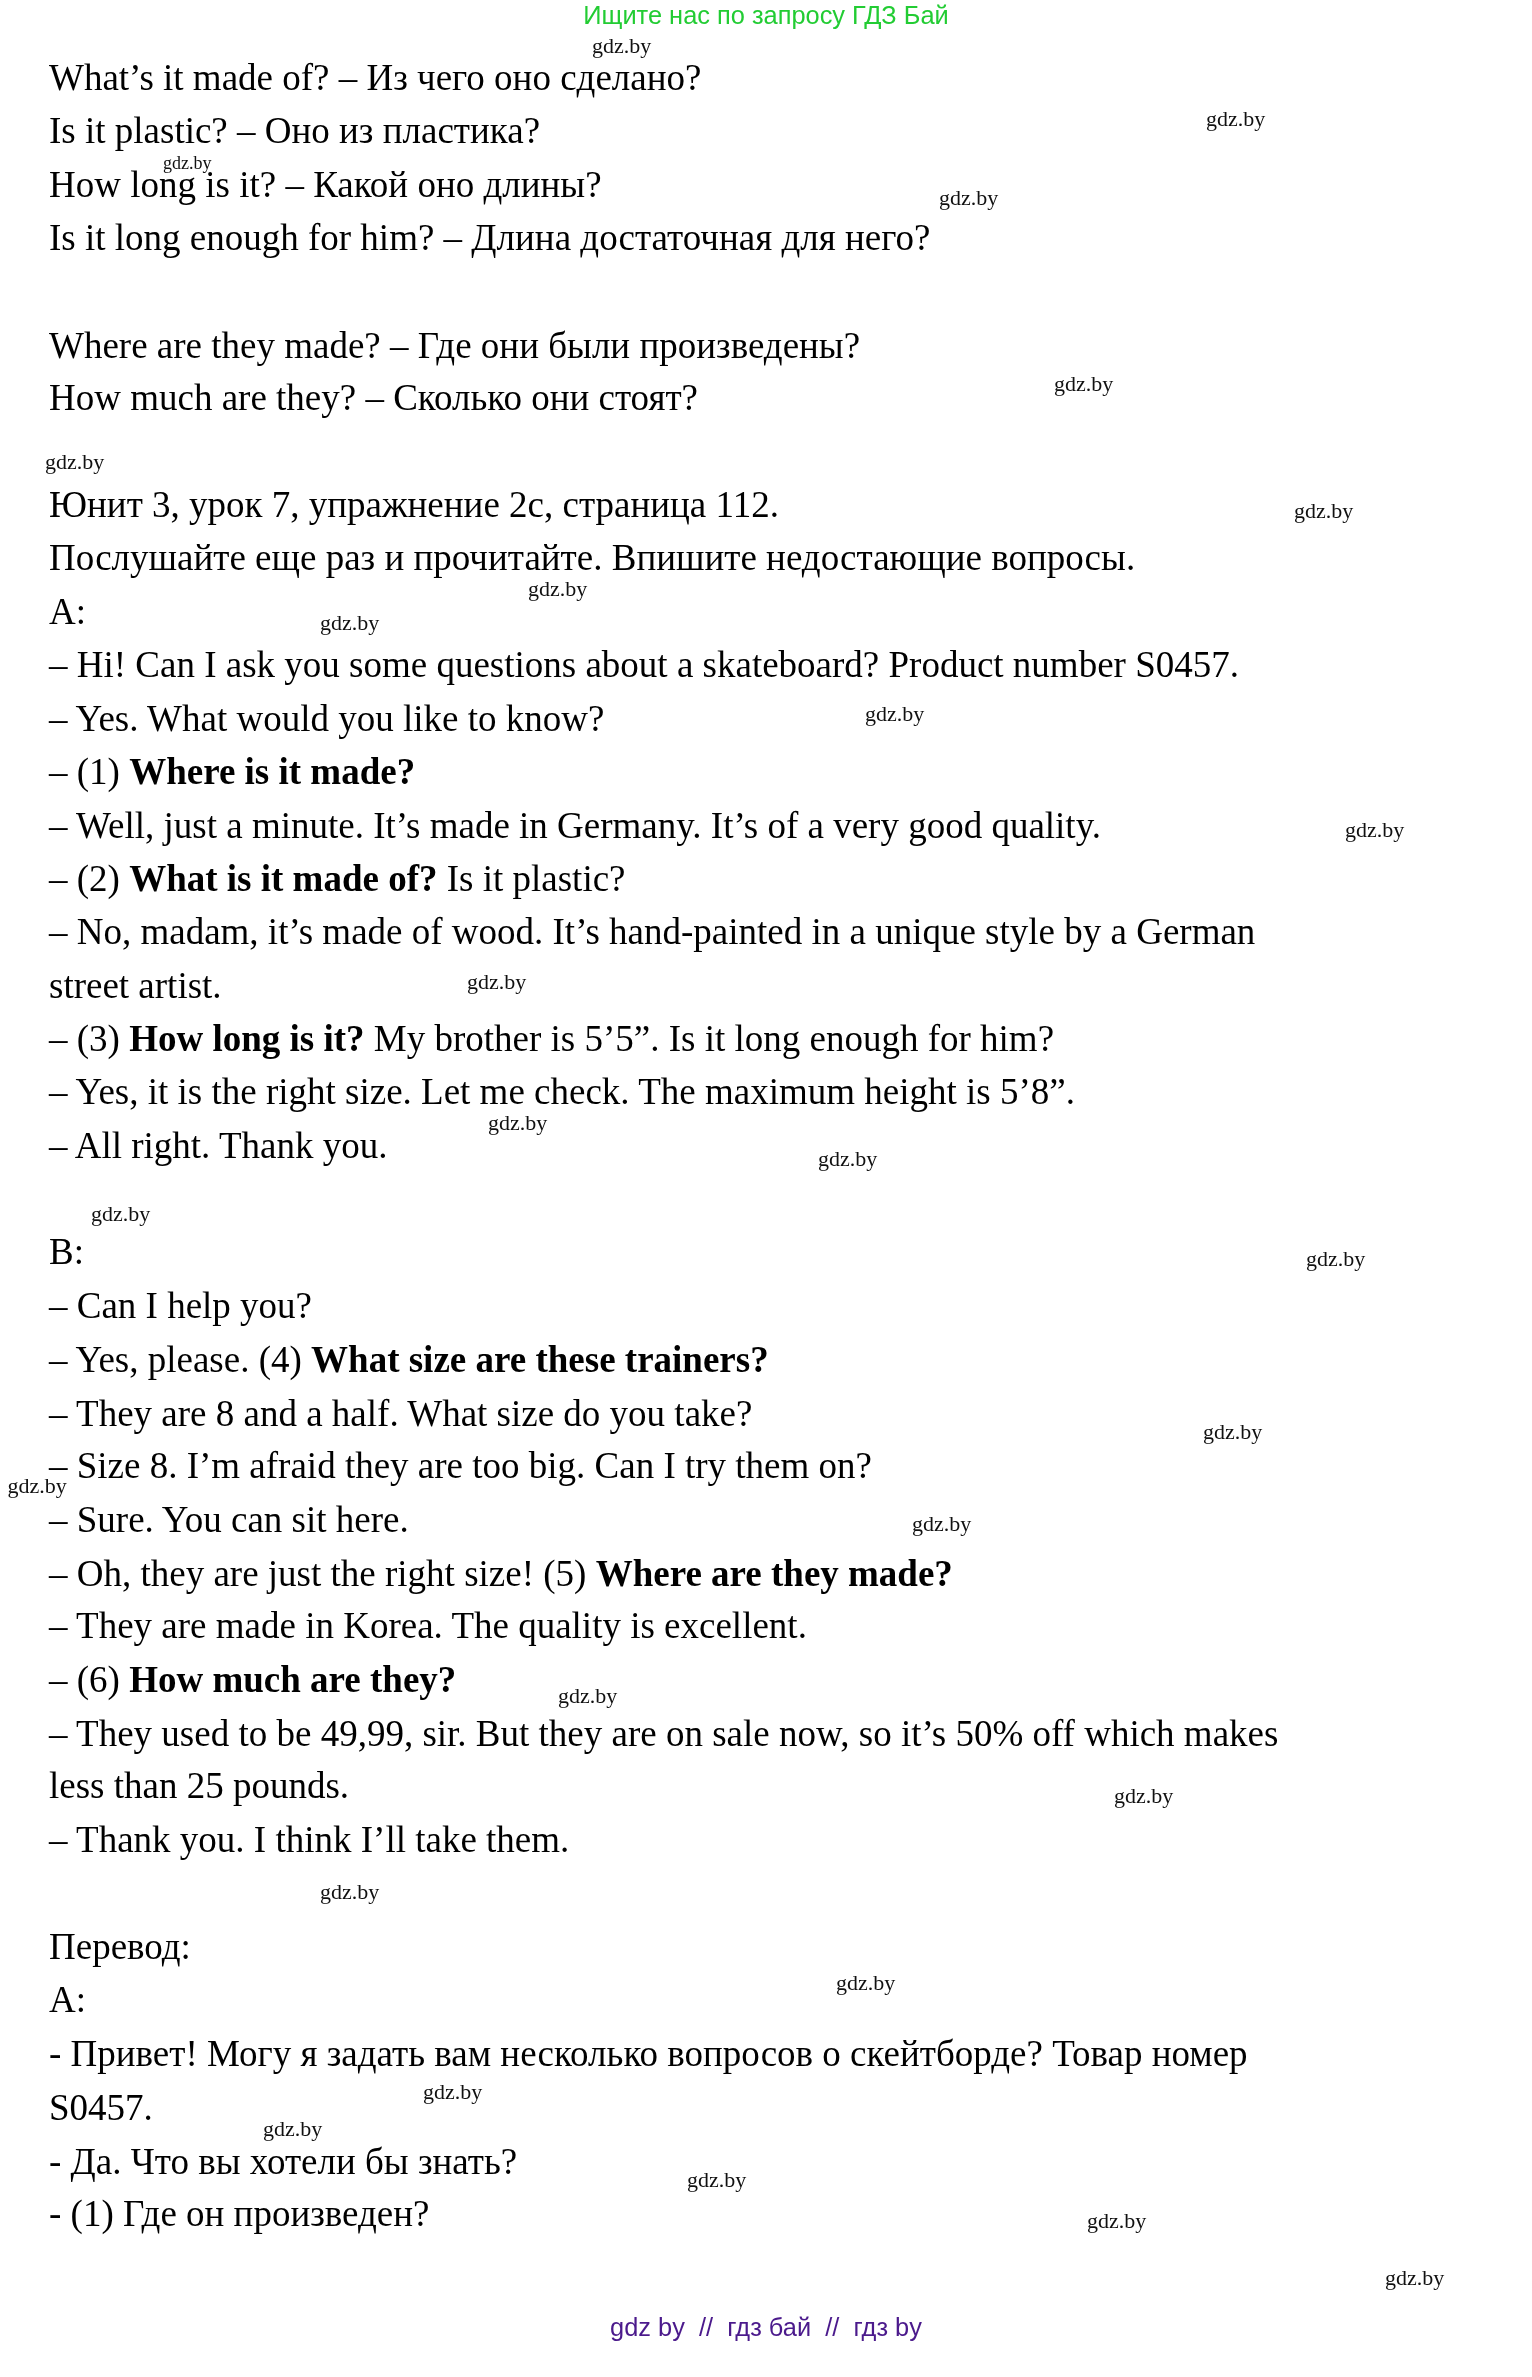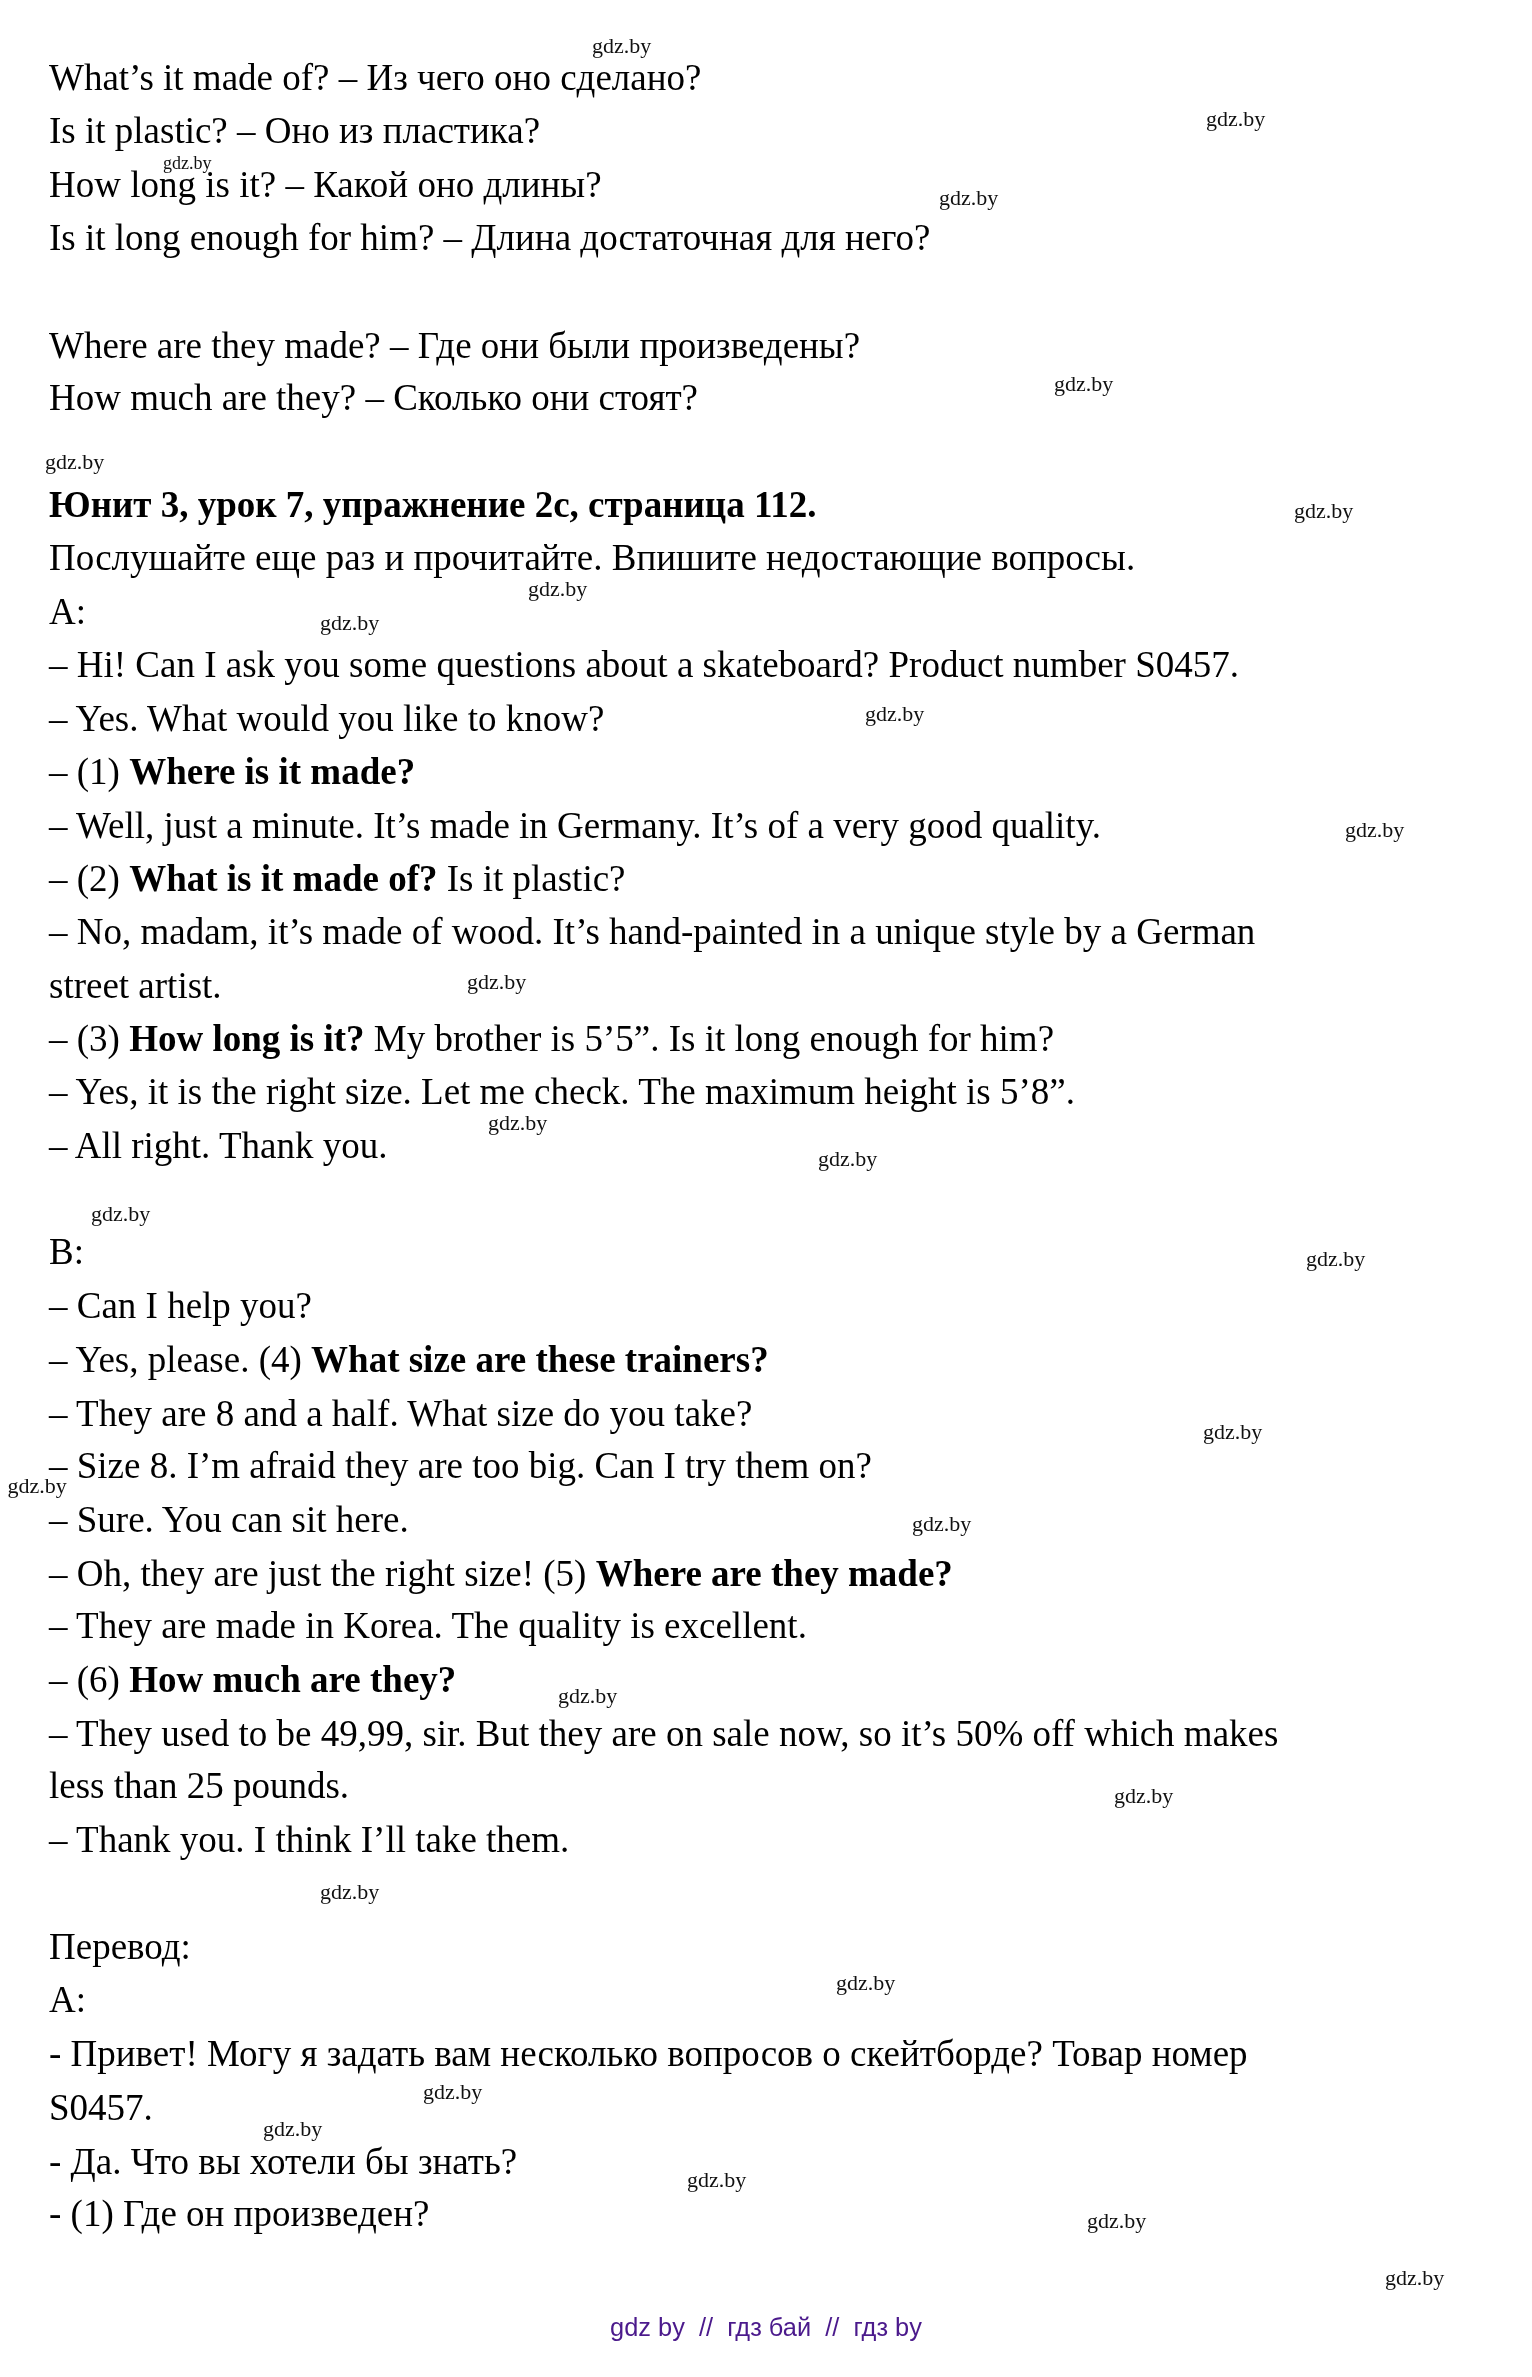--- a/index.html
+++ b/index.html
@@ -25,29 +25,30 @@
     position: absolute;
     font-family: Liberation Serif, serif; font-size: 22px;
     line-height: 25.4px; color: #111; white-space: nowrap;
   }
 </style>
 </head>
 <body>
 
 <div class="page">
 
+  <div class="top-banner">Ищите нас по запросу ГДЗ Бай</div>
 
   <div class="line" style="top:55px">What’s it made of? – Из чего оно сделано?</div>
   <div class="line" style="top:108px">Is it plastic? – Оно из пластика?</div>
   <div class="line" style="top:162px">How long is it? – Какой оно длины?</div>
   <div class="line" style="top:215px">Is it long enough for him? – Длина достаточная для него?</div>
   <div class="line" style="top:323px">Where are they made? – Где они были произведены?</div>
   <div class="line" style="top:375px">How much are they? – Сколько они стоят?</div>
 
-  <div class="line" style="top:482px;font-weight:bold">Юнит 3, урок 7, упражнение 2c, страница 112.</div>
+  <div class="line" style="top:482px;font-weight:normal">Юнит 3, урок 7, упражнение 2c, страница 112.</div>
   <div class="line" style="top:535px">Послушайте еще раз и прочитайте. Впишите недостающие вопросы.</div>
 
   <div class="line" style="top:589px">A:</div>
   <div class="line" style="top:642px"><span>– Hi! Can I ask you some questions about a skateboard? Product number S0457.</span></div>
   <div class="line" style="top:696px"><span>– Yes. What would you like to know?</span></div>
   <div class="line" style="top:749px"><span>– (1) </span><b>Where is it made?</b></div>
   <div class="line" style="top:803px"><span>– Well, just a minute. It’s made in Germany. It’s of a very good quality.</span></div>
   <div class="line" style="top:856px"><span>– (2) </span><b>What is it made of?</b><span> Is it plastic?</span></div>
   <div class="line" style="top:909px"><span>– No, madam, it’s made of wood. It’s hand-painted in a unique style by a German</span></div>
   <div class="line" style="top:963px"><span>street artist.</span></div>

